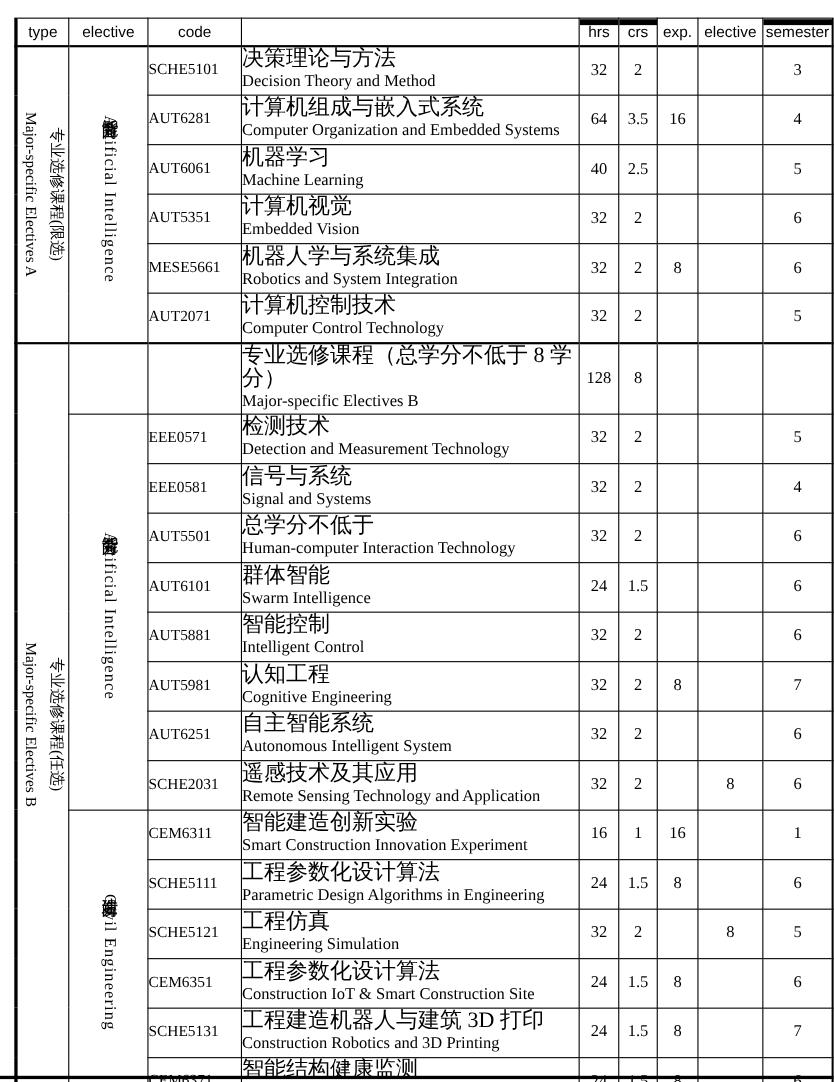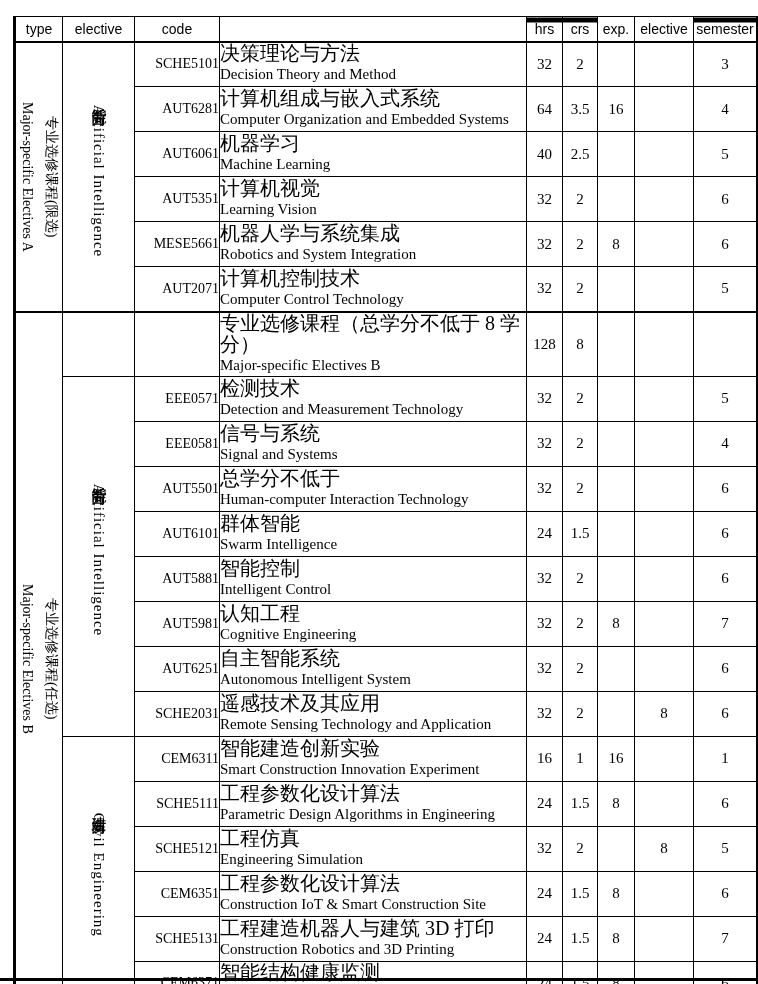--- a/index.html
+++ b/index.html
@@ -29,21 +29,21 @@
   
   tr.crow{height:45px;}
   td.type-cell{
     writing-mode:vertical-rl;text-orientation:sideways;
     text-align:center;font-size:14px;line-height:24px;white-space:pre-line;
   }
   td.elective-cell{
     writing-mode:vertical-rl;text-orientation:mixed;
     text-align:center;font-size:15px;letter-spacing:1px;
   }
-  td.code-cell{text-align:right;font-size:14px;}
+  td.code-cell{text-align:left;font-size:14px;}
   td.name-cell{text-align:left;padding:2px 4px 2px 6px;}
   .name-zh{font-size:20px;line-height:21px;}
   .name-en{font-size:15px;line-height:21px;}
   td.num-cell{text-align:center;font-size:15px;}
   tr.section-start td{border-top:2px solid #000;}
   #bottom-rule{position:absolute;left:0;top:978px;width:758px;height:3px;background:#000;}
 </style>
 </head>
 <body>
 
@@ -110,21 +110,21 @@
           <td class="num-cell">40</td>
           <td class="num-cell">2.5</td>
           <td class="num-cell"></td>
           <td class="num-cell"></td>
           <td class="num-cell">5</td>
         </tr>
         <tr class="crow">
           <td class="code-cell">AUT5351</td>
           <td class="name-cell">
             <div class="name-zh">计算机视觉</div>
-            <div class="name-en">Learning Vision</div>
+            <div class="name-en">Embedded Vision</div>
           </td>
           <td class="num-cell">32</td>
           <td class="num-cell">2</td>
           <td class="num-cell"></td>
           <td class="num-cell"></td>
           <td class="num-cell">6</td>
         </tr>
         <tr class="crow">
           <td class="code-cell">MESE5661</td>
           <td class="name-cell">

